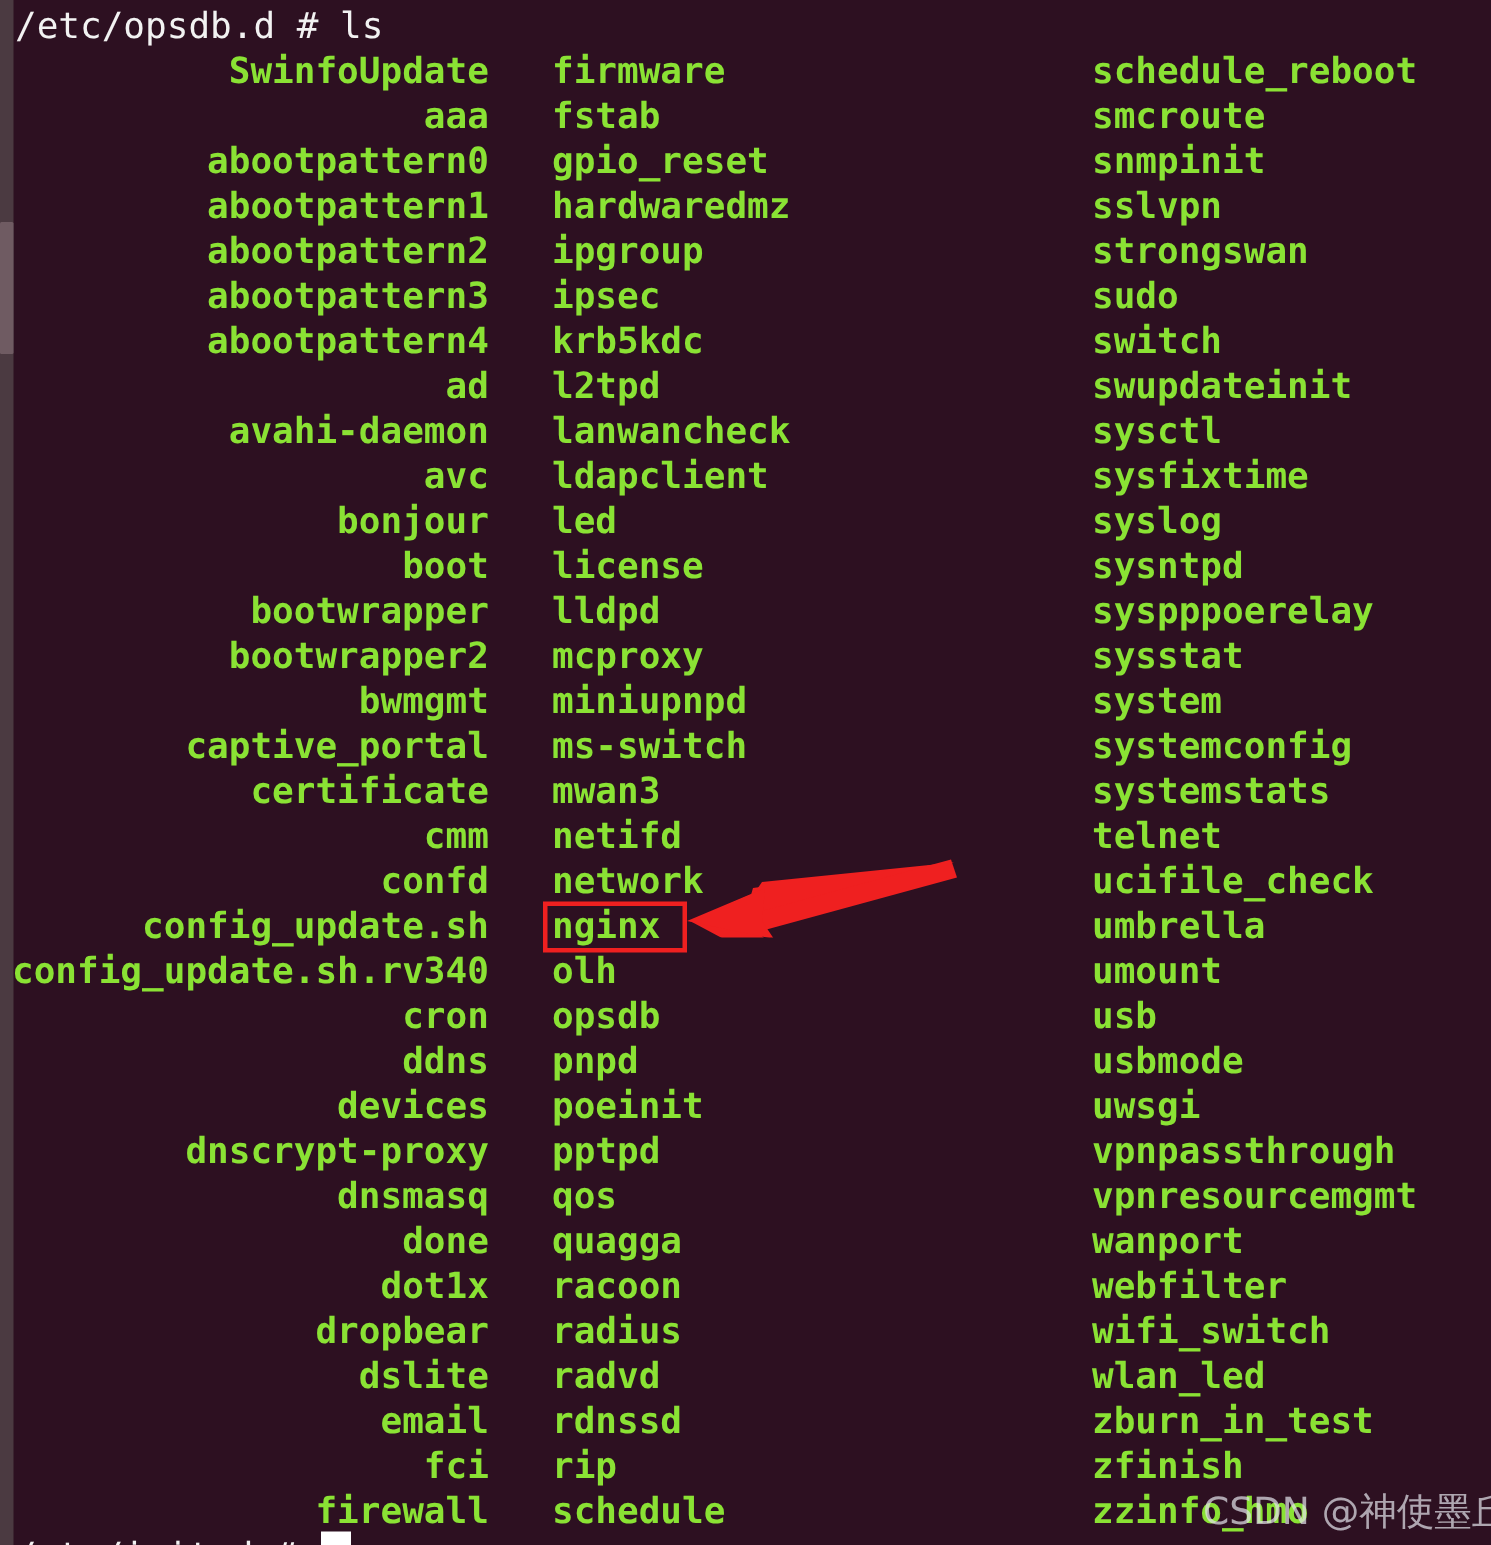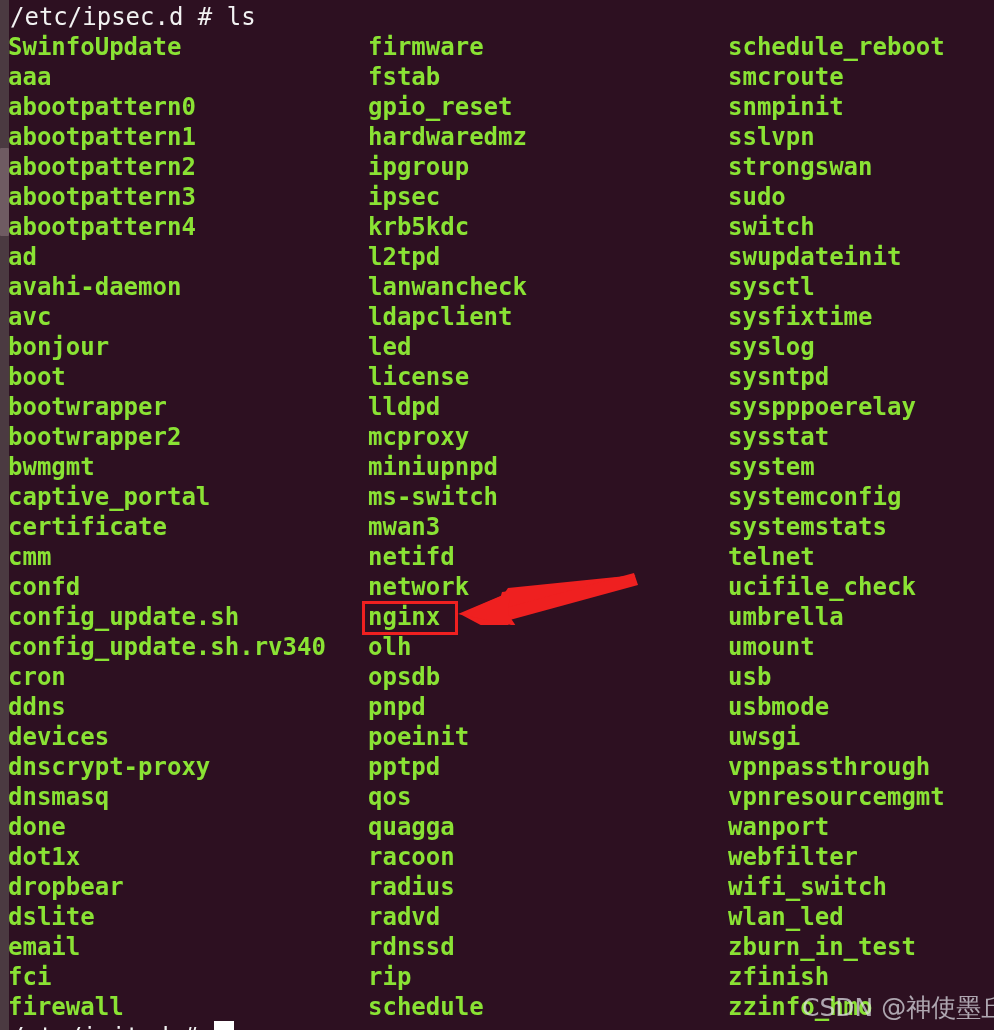--- a/index.html
+++ b/index.html
@@ -48,21 +48,21 @@
     font-size: 24px;
     line-height: 30px;
     letter-spacing: 0px;
     white-space: pre;
   }
   .col {
     position: absolute;
     top: 32px;
     white-space: pre;
   }
-  #col-1 { left: 8px; }
+  #col-1 { left: 8px; text-align: right; }
   #col-2 { left: 368px; }
   #col-3 { left: 728px; }
   .entry {
     color: #8ae234;
     font-size: 24px;
     font-weight: bold;
     line-height: 30px;
     height: 30px;
     white-space: pre;
   }
@@ -117,21 +117,21 @@
     pointer-events: none;
   }
 </style>
 </head>
 <body>
 
 <div id="terminal" style="background: rgb(45, 16, 33);">
 
   <div id="screen">
 
-    <div class="prompt-line">/etc/ipsec.d # ls</div>
+    <div class="prompt-line">/etc/opsdb.d # ls</div>
 
     <div class="col" id="col-1"><div class="entry" style="color: rgb(138, 226, 52);">SwinfoUpdate</div><div class="entry" style="color: rgb(138, 226, 52);">aaa</div><div class="entry" style="color: rgb(138, 226, 52);">abootpattern0</div><div class="entry" style="color: rgb(138, 226, 52);">abootpattern1</div><div class="entry" style="color: rgb(138, 226, 52);">abootpattern2</div><div class="entry" style="color: rgb(138, 226, 52);">abootpattern3</div><div class="entry" style="color: rgb(138, 226, 52);">abootpattern4</div><div class="entry" style="color: rgb(138, 226, 52);">ad</div><div class="entry" style="color: rgb(138, 226, 52);">avahi-daemon</div><div class="entry" style="color: rgb(138, 226, 52);">avc</div><div class="entry" style="color: rgb(138, 226, 52);">bonjour</div><div class="entry" style="color: rgb(138, 226, 52);">boot</div><div class="entry" style="color: rgb(138, 226, 52);">bootwrapper</div><div class="entry" style="color: rgb(138, 226, 52);">bootwrapper2</div><div class="entry" style="color: rgb(138, 226, 52);">bwmgmt</div><div class="entry" style="color: rgb(138, 226, 52);">captive_portal</div><div class="entry" style="color: rgb(138, 226, 52);">certificate</div><div class="entry" style="color: rgb(138, 226, 52);">cmm</div><div class="entry" style="color: rgb(138, 226, 52);">confd</div><div class="entry" style="color: rgb(138, 226, 52);">config_update.sh</div><div class="entry" style="color: rgb(138, 226, 52);">config_update.sh.rv340</div><div class="entry" style="color: rgb(138, 226, 52);">cron</div><div class="entry" style="color: rgb(138, 226, 52);">ddns</div><div class="entry" style="color: rgb(138, 226, 52);">devices</div><div class="entry" style="color: rgb(138, 226, 52);">dnscrypt-proxy</div><div class="entry" style="color: rgb(138, 226, 52);">dnsmasq</div><div class="entry" style="color: rgb(138, 226, 52);">done</div><div class="entry" style="color: rgb(138, 226, 52);">dot1x</div><div class="entry" style="color: rgb(138, 226, 52);">dropbear</div><div class="entry" style="color: rgb(138, 226, 52);">dslite</div><div class="entry" style="color: rgb(138, 226, 52);">email</div><div class="entry" style="color: rgb(138, 226, 52);">fci</div><div class="entry" style="color: rgb(138, 226, 52);">firewall</div></div>
     <div class="col" id="col-2"><div class="entry" style="color: rgb(138, 226, 52);">firmware</div><div class="entry" style="color: rgb(138, 226, 52);">fstab</div><div class="entry" style="color: rgb(138, 226, 52);">gpio_reset</div><div class="entry" style="color: rgb(138, 226, 52);">hardwaredmz</div><div class="entry" style="color: rgb(138, 226, 52);">ipgroup</div><div class="entry" style="color: rgb(138, 226, 52);">ipsec</div><div class="entry" style="color: rgb(138, 226, 52);">krb5kdc</div><div class="entry" style="color: rgb(138, 226, 52);">l2tpd</div><div class="entry" style="color: rgb(138, 226, 52);">lanwancheck</div><div class="entry" style="color: rgb(138, 226, 52);">ldapclient</div><div class="entry" style="color: rgb(138, 226, 52);">led</div><div class="entry" style="color: rgb(138, 226, 52);">license</div><div class="entry" style="color: rgb(138, 226, 52);">lldpd</div><div class="entry" style="color: rgb(138, 226, 52);">mcproxy</div><div class="entry" style="color: rgb(138, 226, 52);">miniupnpd</div><div class="entry" style="color: rgb(138, 226, 52);">ms-switch</div><div class="entry" style="color: rgb(138, 226, 52);">mwan3</div><div class="entry" style="color: rgb(138, 226, 52);">netifd</div><div class="entry" style="color: rgb(138, 226, 52);">network</div><div class="entry" style="color: rgb(138, 226, 52);">nginx</div><div class="entry" style="color: rgb(138, 226, 52);">olh</div><div class="entry" style="color: rgb(138, 226, 52);">opsdb</div><div class="entry" style="color: rgb(138, 226, 52);">pnpd</div><div class="entry" style="color: rgb(138, 226, 52);">poeinit</div><div class="entry" style="color: rgb(138, 226, 52);">pptpd</div><div class="entry" style="color: rgb(138, 226, 52);">qos</div><div class="entry" style="color: rgb(138, 226, 52);">quagga</div><div class="entry" style="color: rgb(138, 226, 52);">racoon</div><div class="entry" style="color: rgb(138, 226, 52);">radius</div><div class="entry" style="color: rgb(138, 226, 52);">radvd</div><div class="entry" style="color: rgb(138, 226, 52);">rdnssd</div><div class="entry" style="color: rgb(138, 226, 52);">rip</div><div class="entry" style="color: rgb(138, 226, 52);">schedule</div></div>
     <div class="col" id="col-3"><div class="entry" style="color: rgb(138, 226, 52);">schedule_reboot</div><div class="entry" style="color: rgb(138, 226, 52);">smcroute</div><div class="entry" style="color: rgb(138, 226, 52);">snmpinit</div><div class="entry" style="color: rgb(138, 226, 52);">sslvpn</div><div class="entry" style="color: rgb(138, 226, 52);">strongswan</div><div class="entry" style="color: rgb(138, 226, 52);">sudo</div><div class="entry" style="color: rgb(138, 226, 52);">switch</div><div class="entry" style="color: rgb(138, 226, 52);">swupdateinit</div><div class="entry" style="color: rgb(138, 226, 52);">sysctl</div><div class="entry" style="color: rgb(138, 226, 52);">sysfixtime</div><div class="entry" style="color: rgb(138, 226, 52);">syslog</div><div class="entry" style="color: rgb(138, 226, 52);">sysntpd</div><div class="entry" style="color: rgb(138, 226, 52);">syspppoerelay</div><div class="entry" style="color: rgb(138, 226, 52);">sysstat</div><div class="entry" style="color: rgb(138, 226, 52);">system</div><div class="entry" style="color: rgb(138, 226, 52);">systemconfig</div><div class="entry" style="color: rgb(138, 226, 52);">systemstats</div><div class="entry" style="color: rgb(138, 226, 52);">telnet</div><div class="entry" style="color: rgb(138, 226, 52);">ucifile_check</div><div class="entry" style="color: rgb(138, 226, 52);">umbrella</div><div class="entry" style="color: rgb(138, 226, 52);">umount</div><div class="entry" style="color: rgb(138, 226, 52);">usb</div><div class="entry" style="color: rgb(138, 226, 52);">usbmode</div><div class="entry" style="color: rgb(138, 226, 52);">uwsgi</div><div class="entry" style="color: rgb(138, 226, 52);">vpnpassthrough</div><div class="entry" style="color: rgb(138, 226, 52);">vpnresourcemgmt</div><div class="entry" style="color: rgb(138, 226, 52);">wanport</div><div class="entry" style="color: rgb(138, 226, 52);">webfilter</div><div class="entry" style="color: rgb(138, 226, 52);">wifi_switch</div><div class="entry" style="color: rgb(138, 226, 52);">wlan_led</div><div class="entry" style="color: rgb(138, 226, 52);">zburn_in_test</div><div class="entry" style="color: rgb(138, 226, 52);">zfinish</div><div class="entry" style="color: rgb(138, 226, 52);">zzinfo_hmo</div></div>
 
     <div id="nginx-highlight" style="border-color: rgb(239, 32, 32);"></div>
 
     <svg id="pointer-arrow" viewBox="0 0 190 55" width="190" height="55">
       <g>
         <path d="M 186 5 L 46 43 L 52 22 Z" fill="#ef2020"></path>

